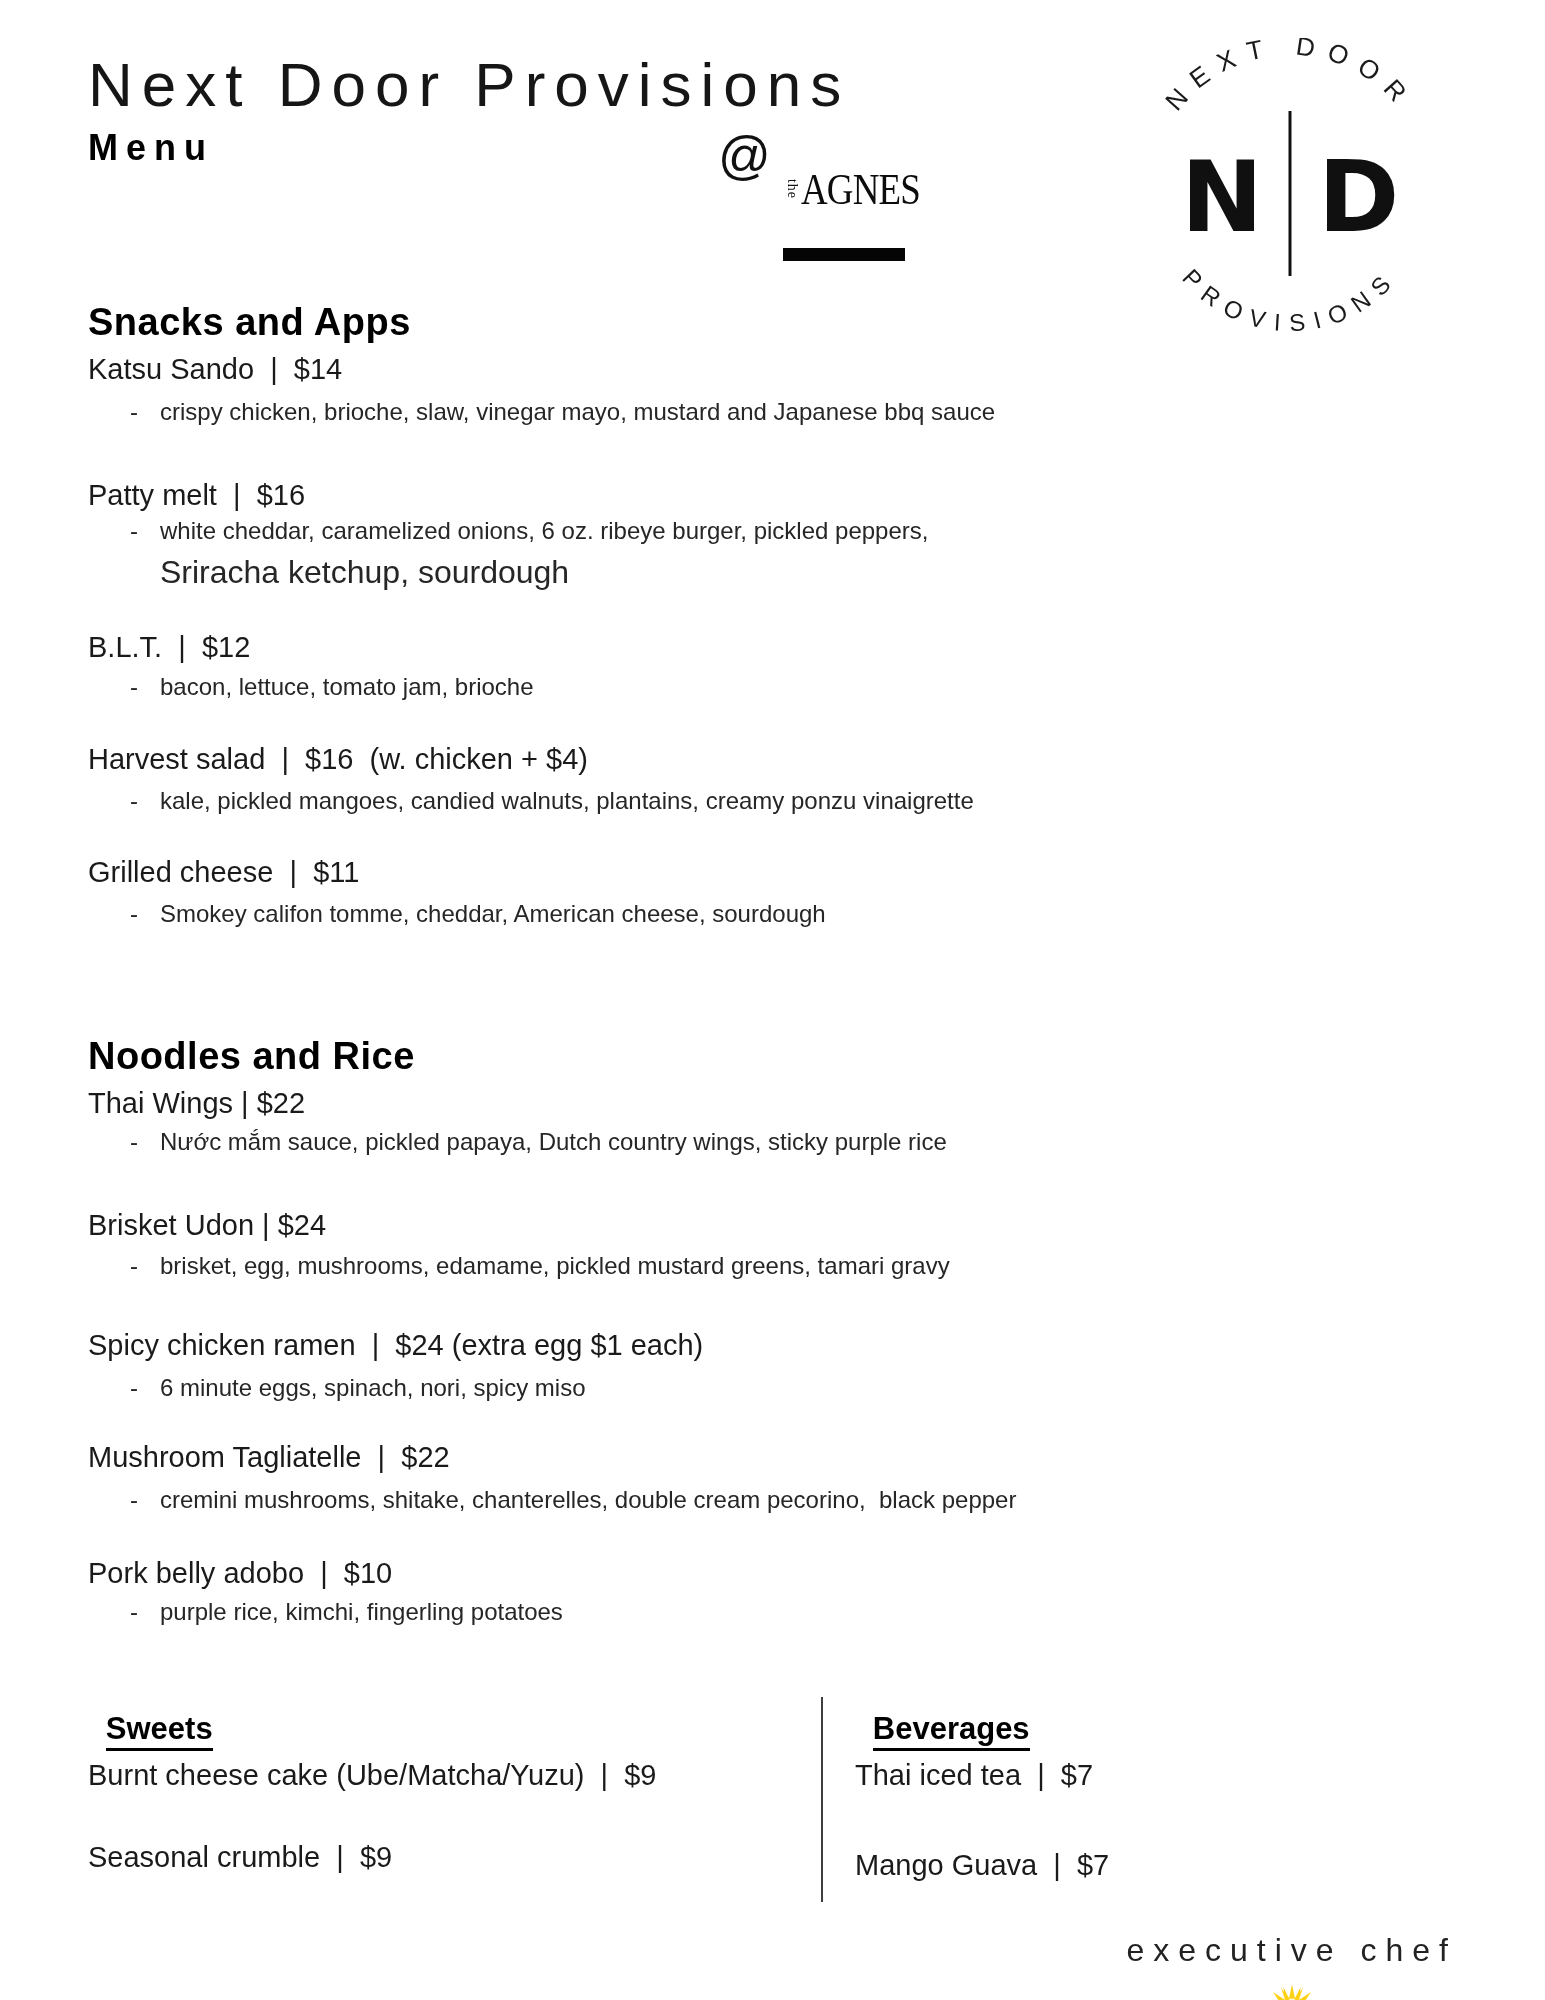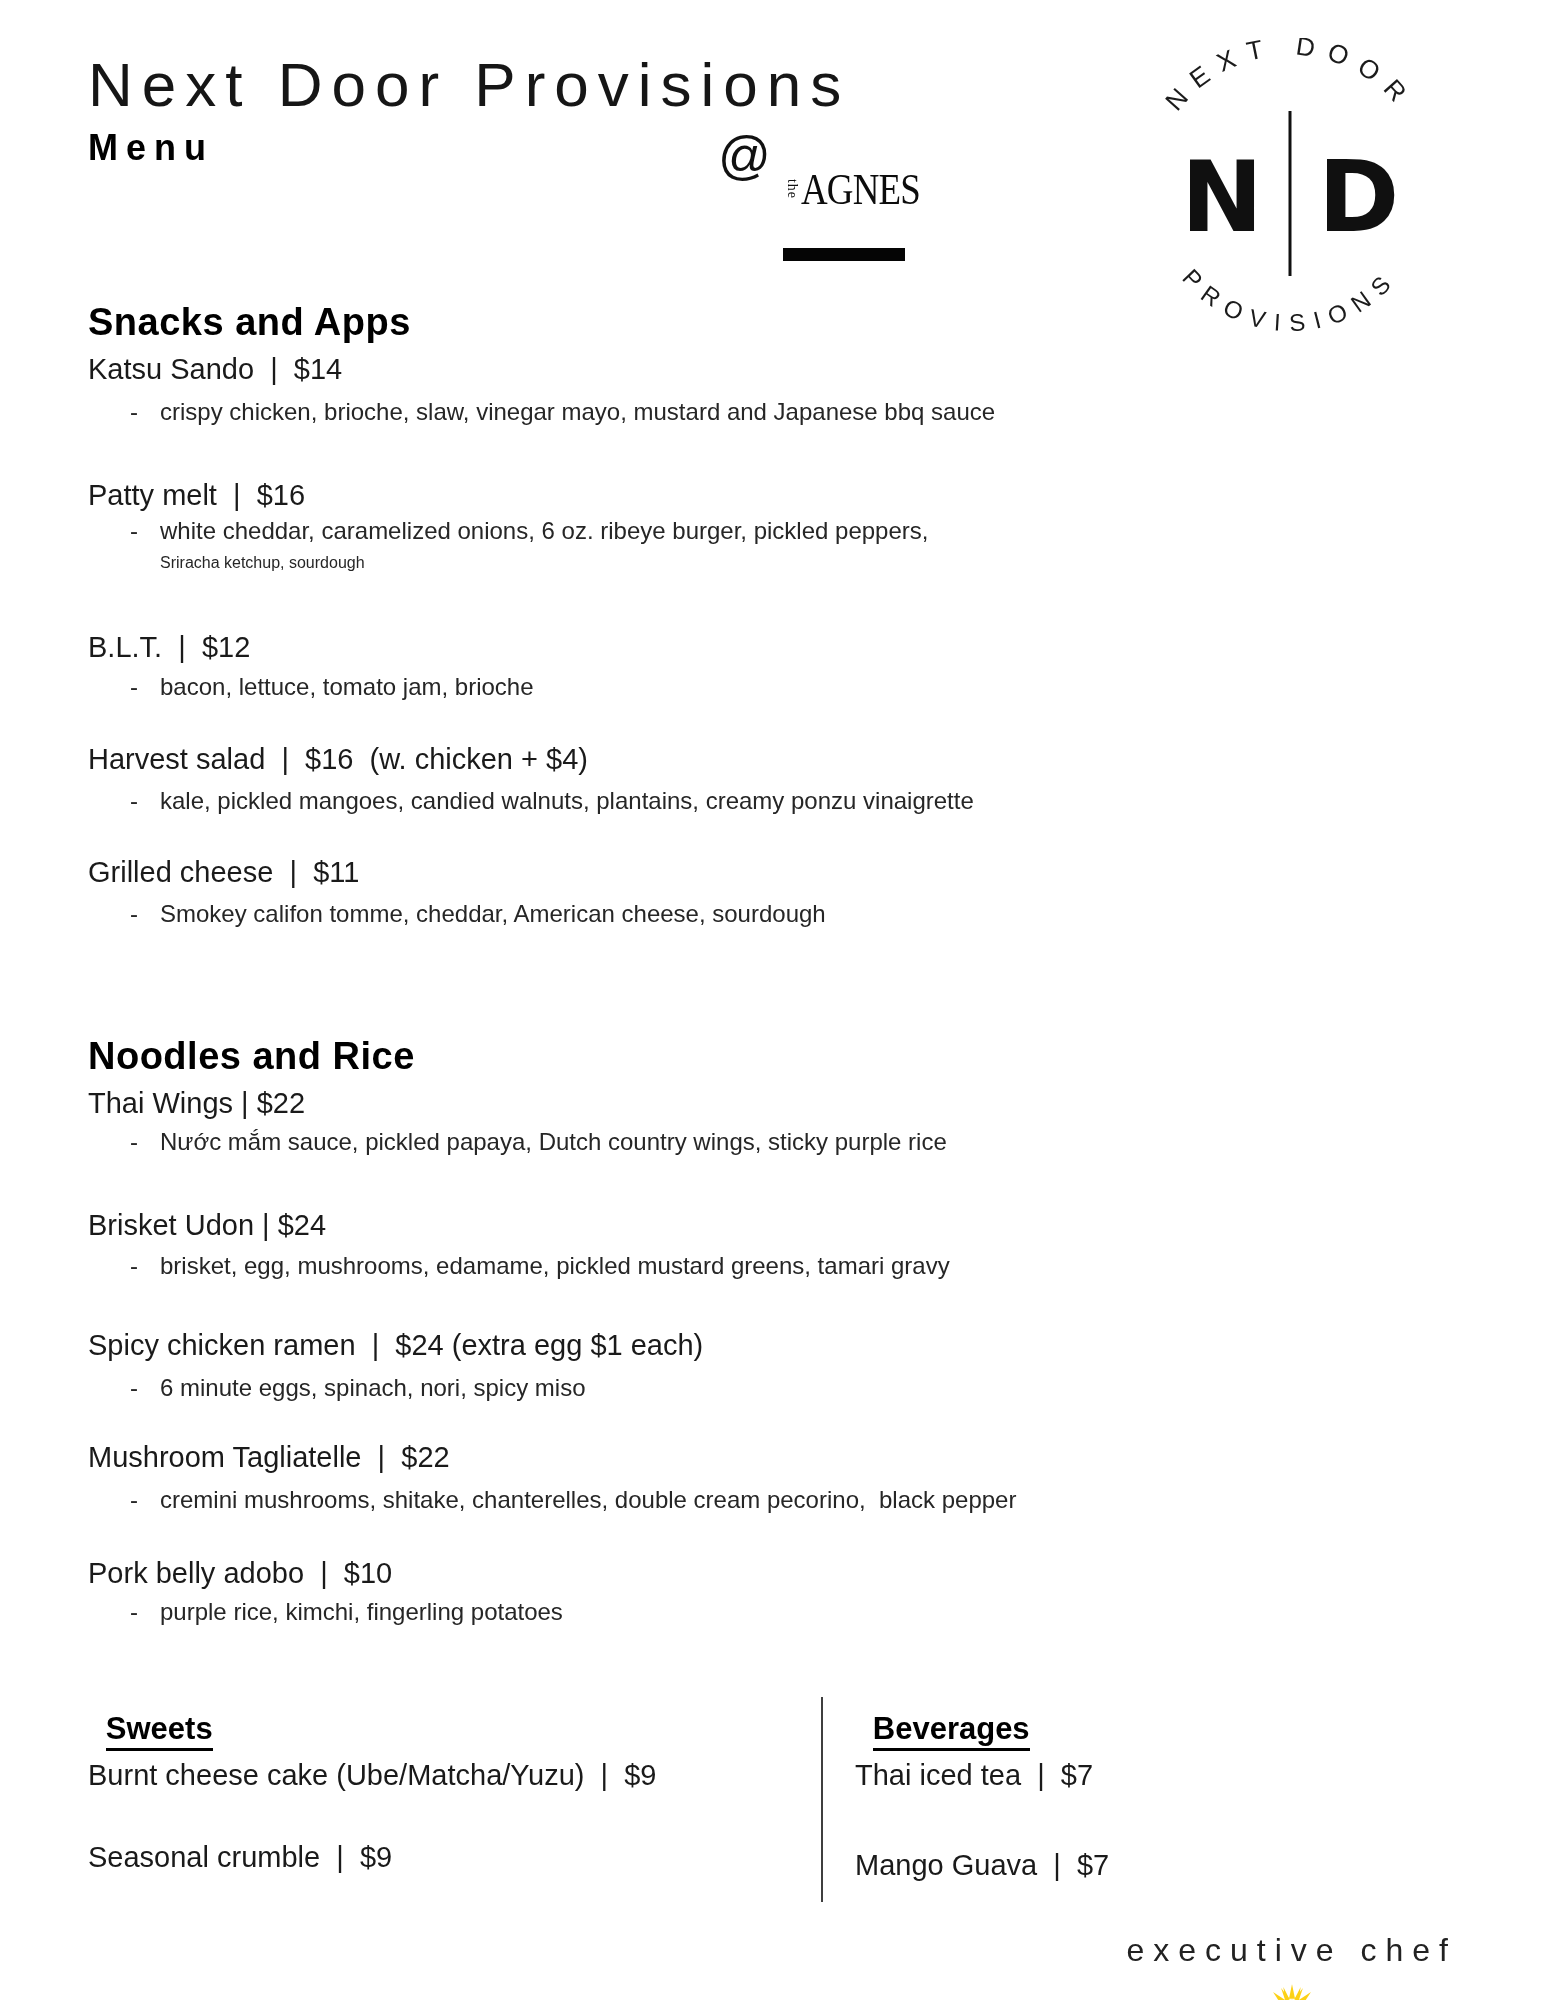--- a/index.html
+++ b/index.html
@@ -33,21 +33,21 @@
   .arc-top{font-size:26px;letter-spacing:12px;}
   .arc-bot{font-size:24px;letter-spacing:10px;}
   .nd-initial{font-family:"DejaVu Sans","Liberation Sans",sans-serif;
               font-size:98px;font-weight:700;fill:#101010;}
 
   
   .section-h{font-size:38px;line-height:1.2;font-weight:700;color:#000;letter-spacing:0.5px;margin-top:44px;}
   .item-t{font-size:29px;line-height:1.2;font-weight:400;color:#1a1a1a;}
   .desc{left:130px;display:flex;font-size:24px;line-height:1.2;color:#262626;}
   .desc .dash{width:30px;flex:0 0 30px;}
-  .desc-cont{left:160px;font-size:16px;line-height:1.2;color:#262626;}
+  .desc-cont{left:160px;font-size:32px;line-height:1.2;color:#262626;}
 
   
   .col-h{font-size:31px;line-height:1.2;font-weight:700;color:#000;
          border-bottom:3.5px solid #000;padding-bottom:2px;text-align:center;}
   .col-item{font-size:29px;line-height:1.2;color:#1a1a1a;}
   .v-divider{left:821px;top:1697px;width:2px;height:205px;background:#3f3f3f;}
 
   
   .footer{right:88px;top:1932px;display:flex;align-items:center;gap:14px;white-space:pre;flex-direction:column;}
   .chef-role{font-size:32px;letter-spacing:9px;color:#222;font-weight:400;}

